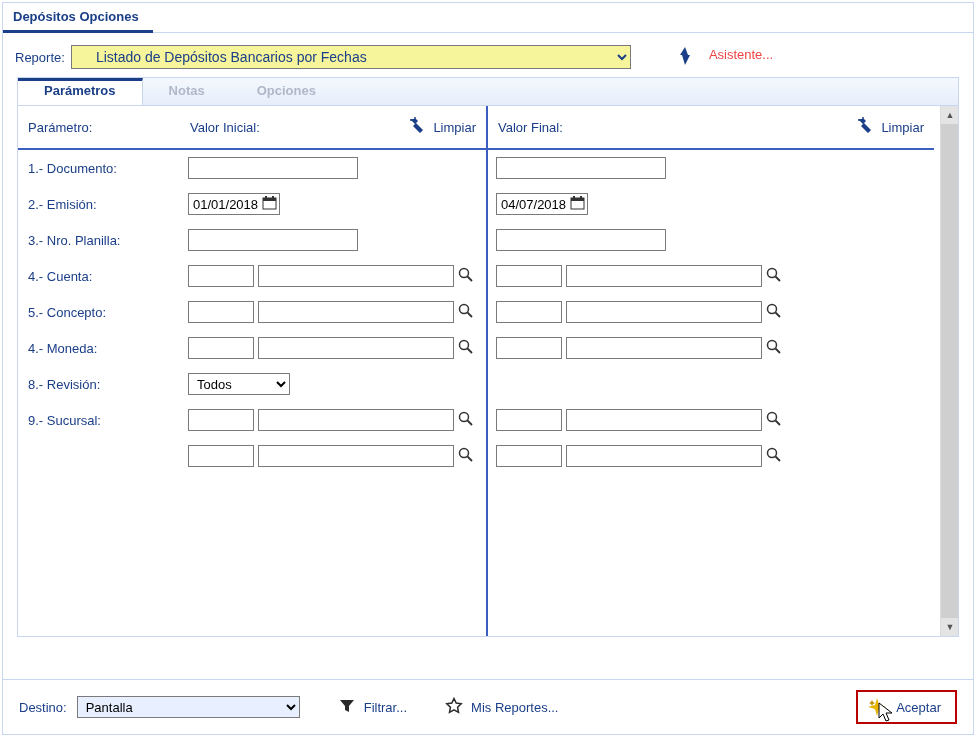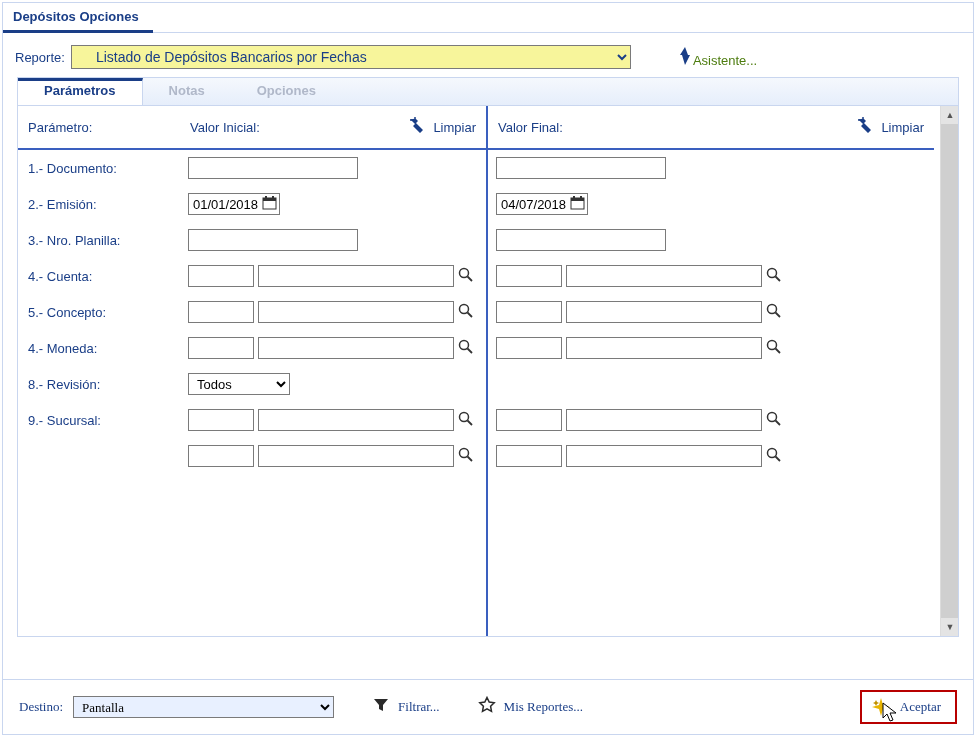--- a/index.html
+++ b/index.html
@@ -46,24 +46,24 @@
     background: #f7f59b;
     border: 1px solid #7a7a7a;
     font-size: 14px;
     font-family: inherit;
     color: #1a3e87;
     padding: 0 20px;
   }
   .assist {
     margin-left: 40px;
     display: inline-flex;
-    align-items: flex-end;
-    gap: 0;
+    align-items: flex-start;
+    gap: 16px;
     cursor: pointer;
-    color:#4d7c0f;
+    color:#ef4444;
   }
   .assist svg { width:16px; height:18px; }
   .inner-panel {
     border: 1px solid #c9d6ef;
     margin: 4px 14px 0 14px;
     height: 560px;
     position: relative;
   }
   .tabs {
     display: flex;
@@ -161,24 +161,23 @@
     height:1px; background:#c9d6ef;
   }
   .footer {
     position:absolute;
     left:0; right:0; bottom:0;
     height:54px;
     display:flex;
     align-items:center;
     padding: 0 16px;
     gap: 10px;
-    font-family: Liberation Serif, serif;
   }
   .dest-select {
-    width: 261px; height:22px;
+    width: 223px; height:22px;
     border:1px solid #7a7a7a;
     background: #e8f0ff;
     font-family: inherit; font-size:13px;
     padding:0 4px;
   }
   .fbtn {
     display:inline-flex; align-items:center; gap:8px;
     color:#1a3e87; cursor:pointer;
     margin-left: 28px;
   }

